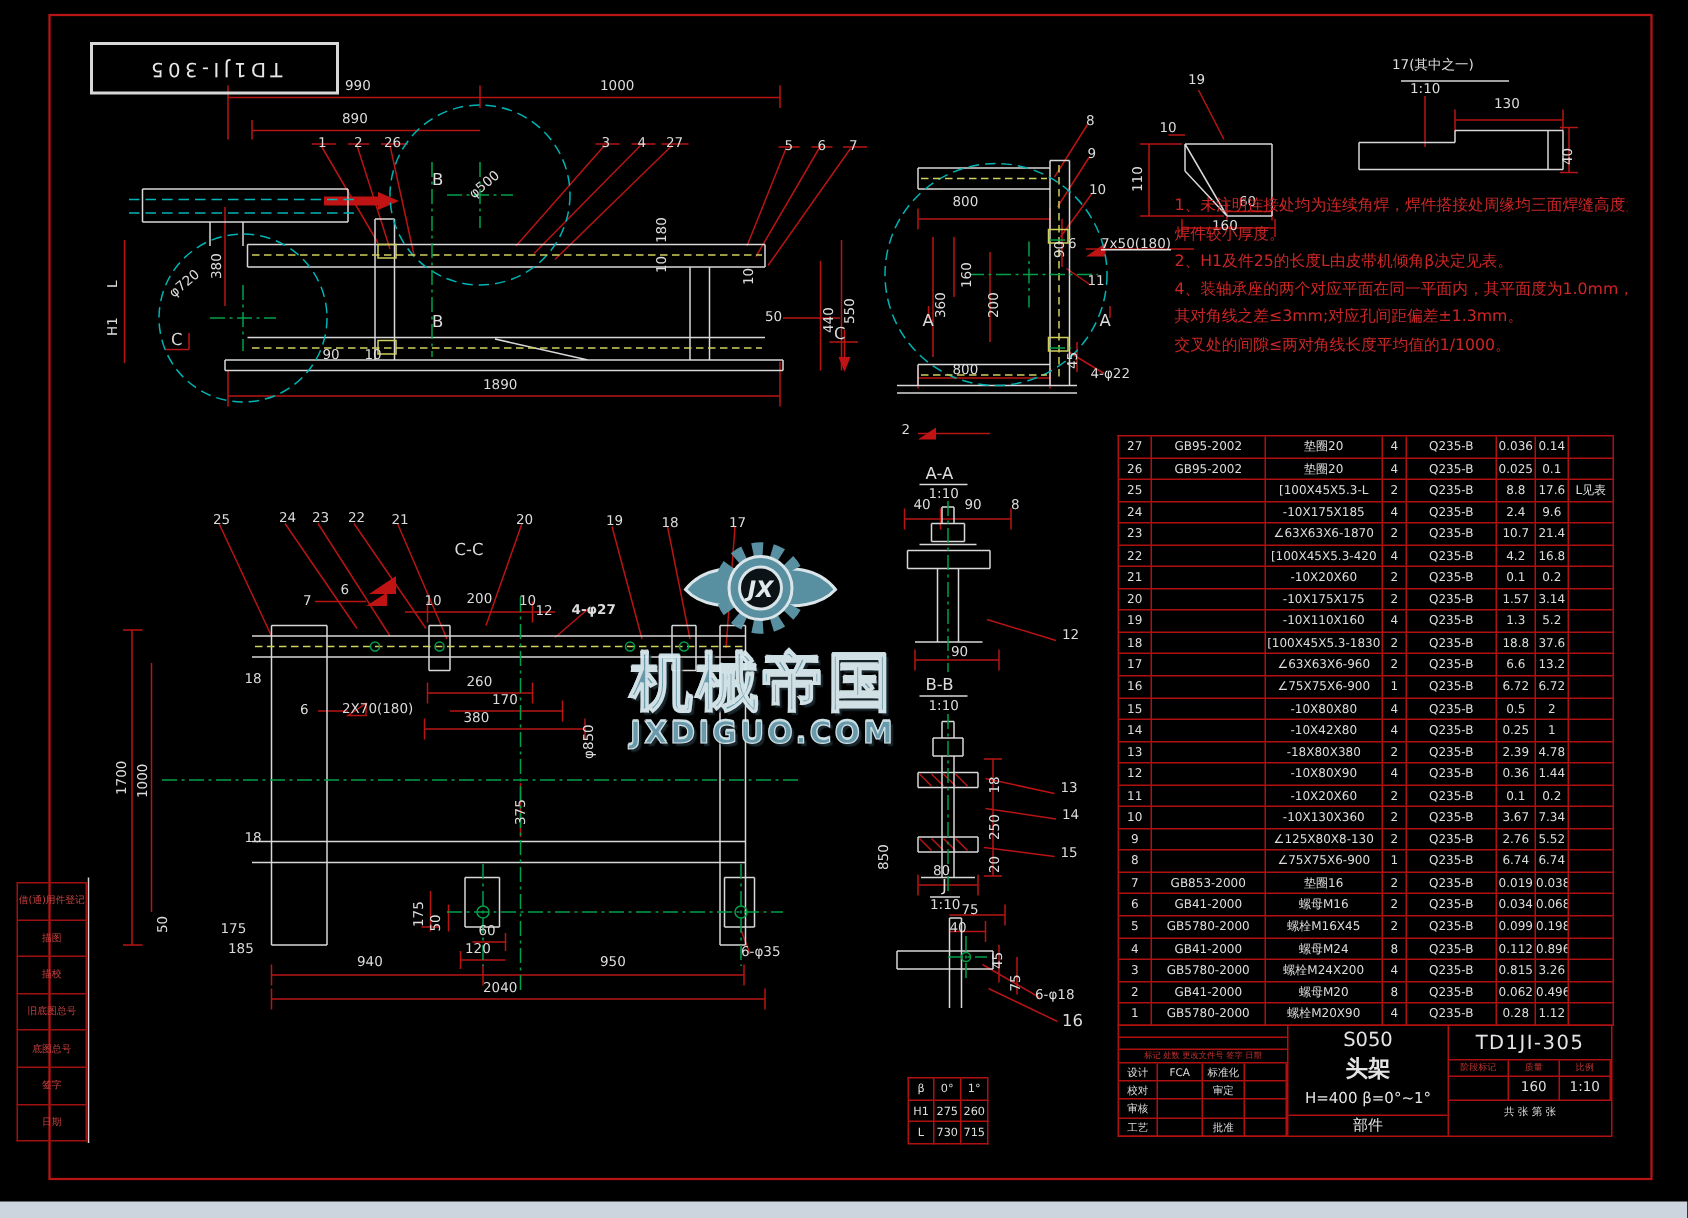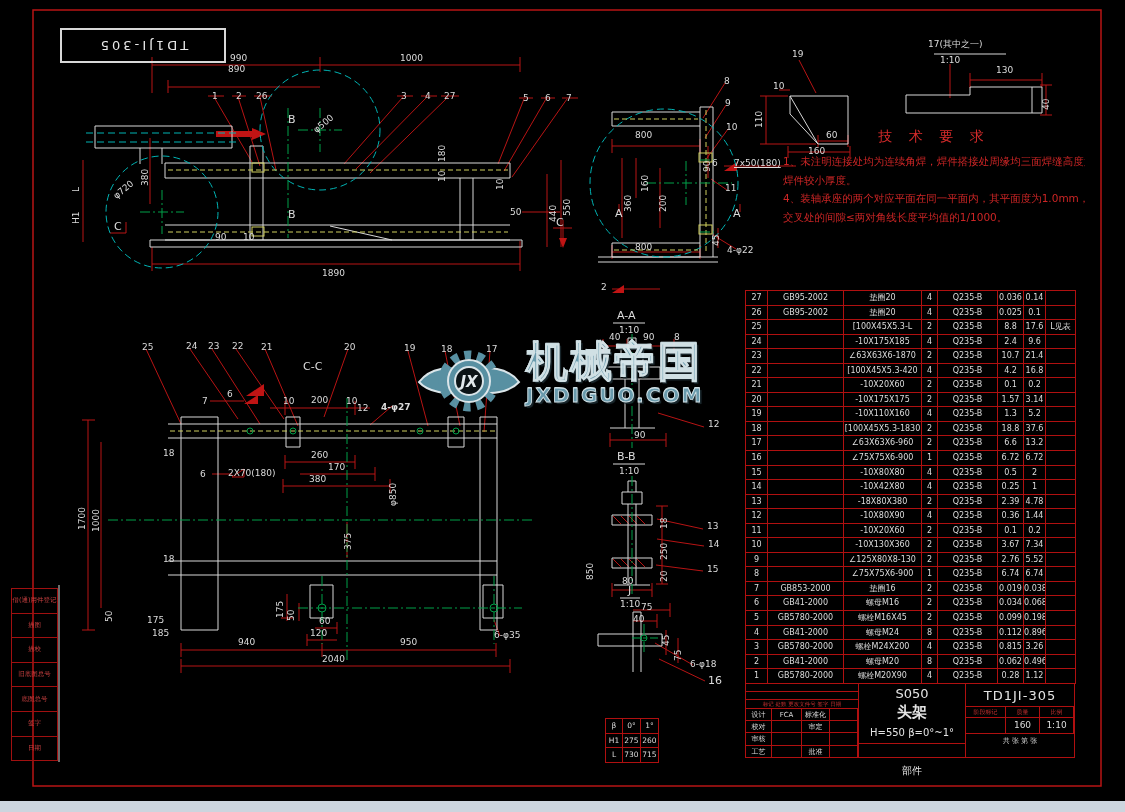--- a/index.html
+++ b/index.html
@@ -34,35 +34,35 @@
   .tb-blank{height:7px;border-bottom:1px solid #b01010;}
   .tb-change{height:8px;border-bottom:1px solid #b01010;color:#c03030;font-size:5.5px;line-height:8px;
       text-align:center;white-space:nowrap;overflow:hidden;}
   .tb-row{display:grid;grid-template-columns:26px 30px 28px auto;height:12.2px;}
   .tb-row div{border-right:1px solid #b01010;border-bottom:1px solid #b01010;color:#ddd;font-size:7px;
       line-height:12px;text-align:center;overflow:hidden;white-space:nowrap;}
   .tb-center{width:107px;border-right:1px solid #b01010;box-sizing:border-box;color:#e4e4e4;text-align:center;}
   .tb-code{height:18px;font-size:13px;line-height:20px;}
   .tb-name{height:20px;font-size:15px;line-height:20px;font-weight:bold;}
   .tb-spec{height:21px;font-size:10px;line-height:21px;border-bottom:1px solid #b01010;}
-  .tb-type{height:13px;font-size:10px;line-height:13px;margin-top:20px;}
+  .tb-type{height:13px;font-size:10px;line-height:13px;}
   .tb-right{flex:1;color:#e4e4e4;text-align:center;}
   .tb-dno{height:22px;font-size:13px;line-height:24px;letter-spacing:1px;border-bottom:1px solid #b01010;}
   .tb-srow{display:grid;grid-template-columns:40px 34px auto;}
   .tb-srow div{border-right:1px solid #b01010;border-bottom:1px solid #b01010;overflow:hidden;white-space:nowrap;}
   .tb-srow.head div{color:#c03030;font-size:6px;line-height:10px;height:10px;}
   .tb-srow.vals div{color:#ddd;font-size:9px;line-height:15px;height:15px;}
   .tb-sheet{font-size:7px;line-height:14px;color:#ddd;}
   
   .beta{position:absolute;left:605px;top:718px;width:53px;border-top:1px solid #b01010;border-left:1px solid #b01010;}
   .beta-row{display:grid;grid-template-columns:17px 18px auto;height:14.6px;}
   .beta-row div{border-right:1px solid #b01010;border-bottom:1px solid #b01010;color:#ddd;font-size:7.5px;
       line-height:14px;text-align:center;overflow:hidden;}
   
-  .watermark{position:absolute;left:416px;top:340px;display:flex;opacity:0.95;}
+  .watermark{position:absolute;left:416px;top:351px;display:flex;align-items:center;opacity:0.95;flex-direction:column;}
   .wm-text{margin-left:4px;}
   .wm-title{font-size:42px;font-weight:bold;letter-spacing:2px;color:#6fa3b6;
       text-shadow:0 -1px 0 #d5e9ef, 2px 2px 1px #1c2b31;-webkit-text-stroke:1px #dcecf1;line-height:44px;}
   .wm-url{font-size:20px;font-weight:bold;letter-spacing:2px;color:#6fa3b6;
       text-shadow:0 -1px 0 #d5e9ef, 2px 2px 1px #1c2b31;-webkit-text-stroke:0.8px #dcecf1;line-height:22px;}
   
   .scrollbar{position:absolute;left:0;top:801px;width:1125px;height:11px;background:#ccd5de;}
 </style>
 </head>
 <body>
@@ -177,23 +177,23 @@
       <circle cx="250" cy="431" r="3"></circle>
         <circle cx="420" cy="431" r="3"></circle>
       <circle cx="293" cy="431" r="3"></circle>
         <circle cx="456" cy="431" r="3"></circle>
       <circle cx="644" cy="638" r="3"></circle>
     </g>
   </svg>
 
   <div id="labels">
       <span class="dl" style="left: 230px; top: 54px;">990</span>
-      <span class="dl" style="left: 228px; top: 65px;">890</span>
+      <span class="dl" style="left: 228px; top: 76px;">890</span>
       <span class="dl" style="left: 400px; top: 54px;">1000</span>
-      <span class="dl" style="left: 322px; top: 253px; margin-top: 16px;">1890</span>
+      <span class="dl" style="left: 322px; top: 253px;">1890</span>
       <span class="dl" style="left: 212px; top: 92px;">1</span>
       <span class="dl" style="left: 236px; top: 92px;">2</span>
       <span class="dl" style="left: 256px; top: 92px;">26</span>
       <span class="dl" style="left: 401px; top: 92px;">3</span>
       <span class="dl" style="left: 425px; top: 92px;">4</span>
       <span class="dl" style="left: 444px; top: 92px;">27</span>
       <span class="dl" style="left: 523px; top: 94px;">5</span>
       <span class="dl" style="left: 545px; top: 94px;">6</span>
       <span class="dl" style="left: 566px; top: 94px;">7</span>
       <span class="dl" style="left: 288px; top: 115px; font-size: 11px;">B</span>
@@ -313,25 +313,26 @@
       <div class="strip-cell">借(通)用件登记</div>
       <div class="strip-cell">描图</div>
       <div class="strip-cell">描校</div>
       <div class="strip-cell">旧底图总号</div>
       <div class="strip-cell">底图总号</div>
       <div class="strip-cell">签字</div>
       <div class="strip-cell">日期</div>
     </div>
 
   <div class="tech">
-    <div class="tech-title">技 术 要 求</div>
     <div id="tech-lines">
         <div class="tech-line">1、未注明连接处均为连续角焊，焊件搭接处周缘均三面焊缝高度为</div>
         <div class="tech-line">焊件较小厚度。</div>
+        <div class="tech-line">2、H1及件25的长度L由皮带机倾角β决定见表。</div>
         <div class="tech-line">4、装轴承座的两个对应平面在同一平面内，其平面度为1.0mm，</div>
+        <div class="tech-line">其对角线之差≤3mm;对应孔间距偏差±1.3mm。</div>
         <div class="tech-line">交叉处的间隙≤两对角线长度平均值的1/1000。</div>
       </div>
   </div>
 
   <div class="bom" id="bom-rows">
       <div class="bom-row">
         <div class="bom-cell">27</div>
         <div class="bom-cell">GB95-2002</div>
         <div class="bom-cell">垫圈20</div>
         <div class="bom-cell">4</div>
@@ -630,21 +631,21 @@
             <div class="">工艺</div>
             <div class=""></div>
             <div class="">批准</div>
             <div class=""></div>
           </div>
         </div>
     </div>
     <div class="tb-center">
       <div class="tb-code">S050</div>
       <div class="tb-name">头架</div>
-      <div class="tb-spec">H=550  β=0°~1°</div>
+      <div class="tb-spec">H=400  β=0°~1°</div>
       <div class="tb-type">部件</div>
     </div>
     <div class="tb-right">
       <div class="tb-dno">TD1JI-305</div>
       <div class="tb-srow head" id="stage-head">
           <div class="">阶段标记</div>
           <div class="">质量</div>
           <div class="">比例</div>
         </div>
       <div class="tb-srow vals" id="stage-vals">

